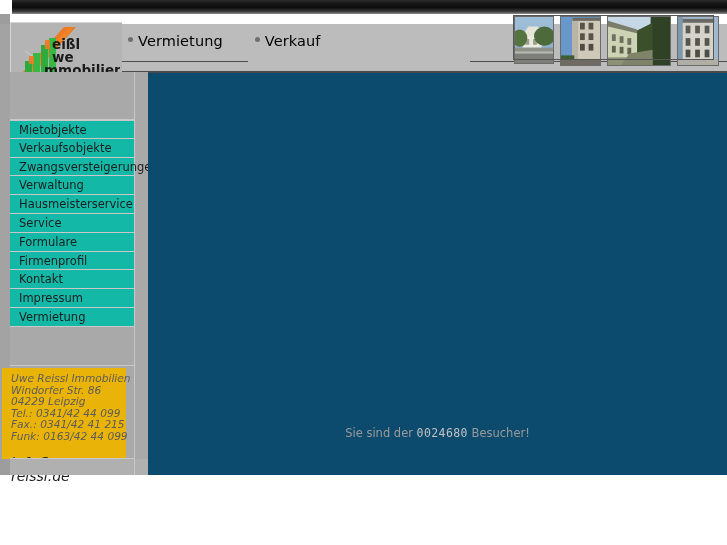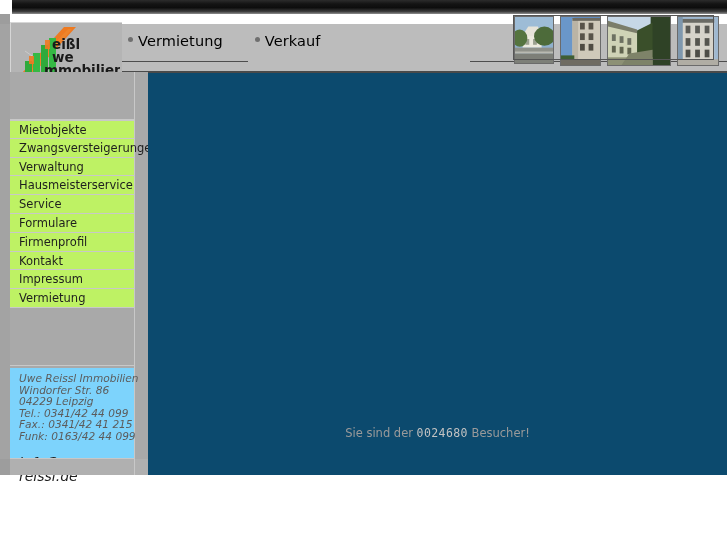--- a/index.html
+++ b/index.html
@@ -193,42 +193,42 @@
     width: 124px;
   }
   .menu-item {
     height: 18.8px;
     line-height: 18.8px;
     padding-left: 9px;
     color: #1e1e1e;
     font-size: 11.5px;
     border-bottom: 1px solid #c8c8c8;
     box-sizing: border-box;
-    background: #bef264;
+    background: #14b8a6;
     white-space: nowrap;
     overflow: visible;
     cursor: pointer;
   }
   .menu-item:first-child { border-top: 1px solid #c8c8c8; }
 
   #sidebar-gap {
     position: absolute;
     left: 10px; top: 338px;
     width: 124px; height: 28px;
     background: #a9a9a9;
     border-bottom: 1px solid #c8c8c8;
     box-sizing: border-box;
   }
 
   
   #contact-block {
     position: absolute;
-    left: 10px; top: 368px;
+    left: 2px; top: 368px;
     width: 124px; height: 92px;
-    background: #7dd3fc;
+    background: #eab308;
     padding: 5px 0 0 9px;
     box-sizing: border-box;
   }
   .contact-line {
     color: #5c5c5c;
     font-size: 10.6px;
     line-height: 11.6px;
     white-space: nowrap;
   }
   #contact-email {
@@ -412,20 +412,21 @@
 
 </div>
 <div id="photo-frame"></div>
 
 <div id="sidebar"></div>
 <div id="sidebar-narrow-col"></div>
 <div id="sidebar-top-spacer"></div>
 
 <div id="sidebar-menu">
   <div class="menu-item">Mietobjekte</div>
+  <div class="menu-item">Verkaufsobjekte</div>
   <div class="menu-item">Zwangsversteigerungen</div>
   <div class="menu-item">Verwaltung</div>
   <div class="menu-item">Hausmeisterservice</div>
   <div class="menu-item">Service</div>
   <div class="menu-item">Formulare</div>
   <div class="menu-item">Firmenprofil</div>
   <div class="menu-item">Kontakt</div>
   <div class="menu-item">Impressum</div>
   <div class="menu-item">Vermietung</div>
 </div>

